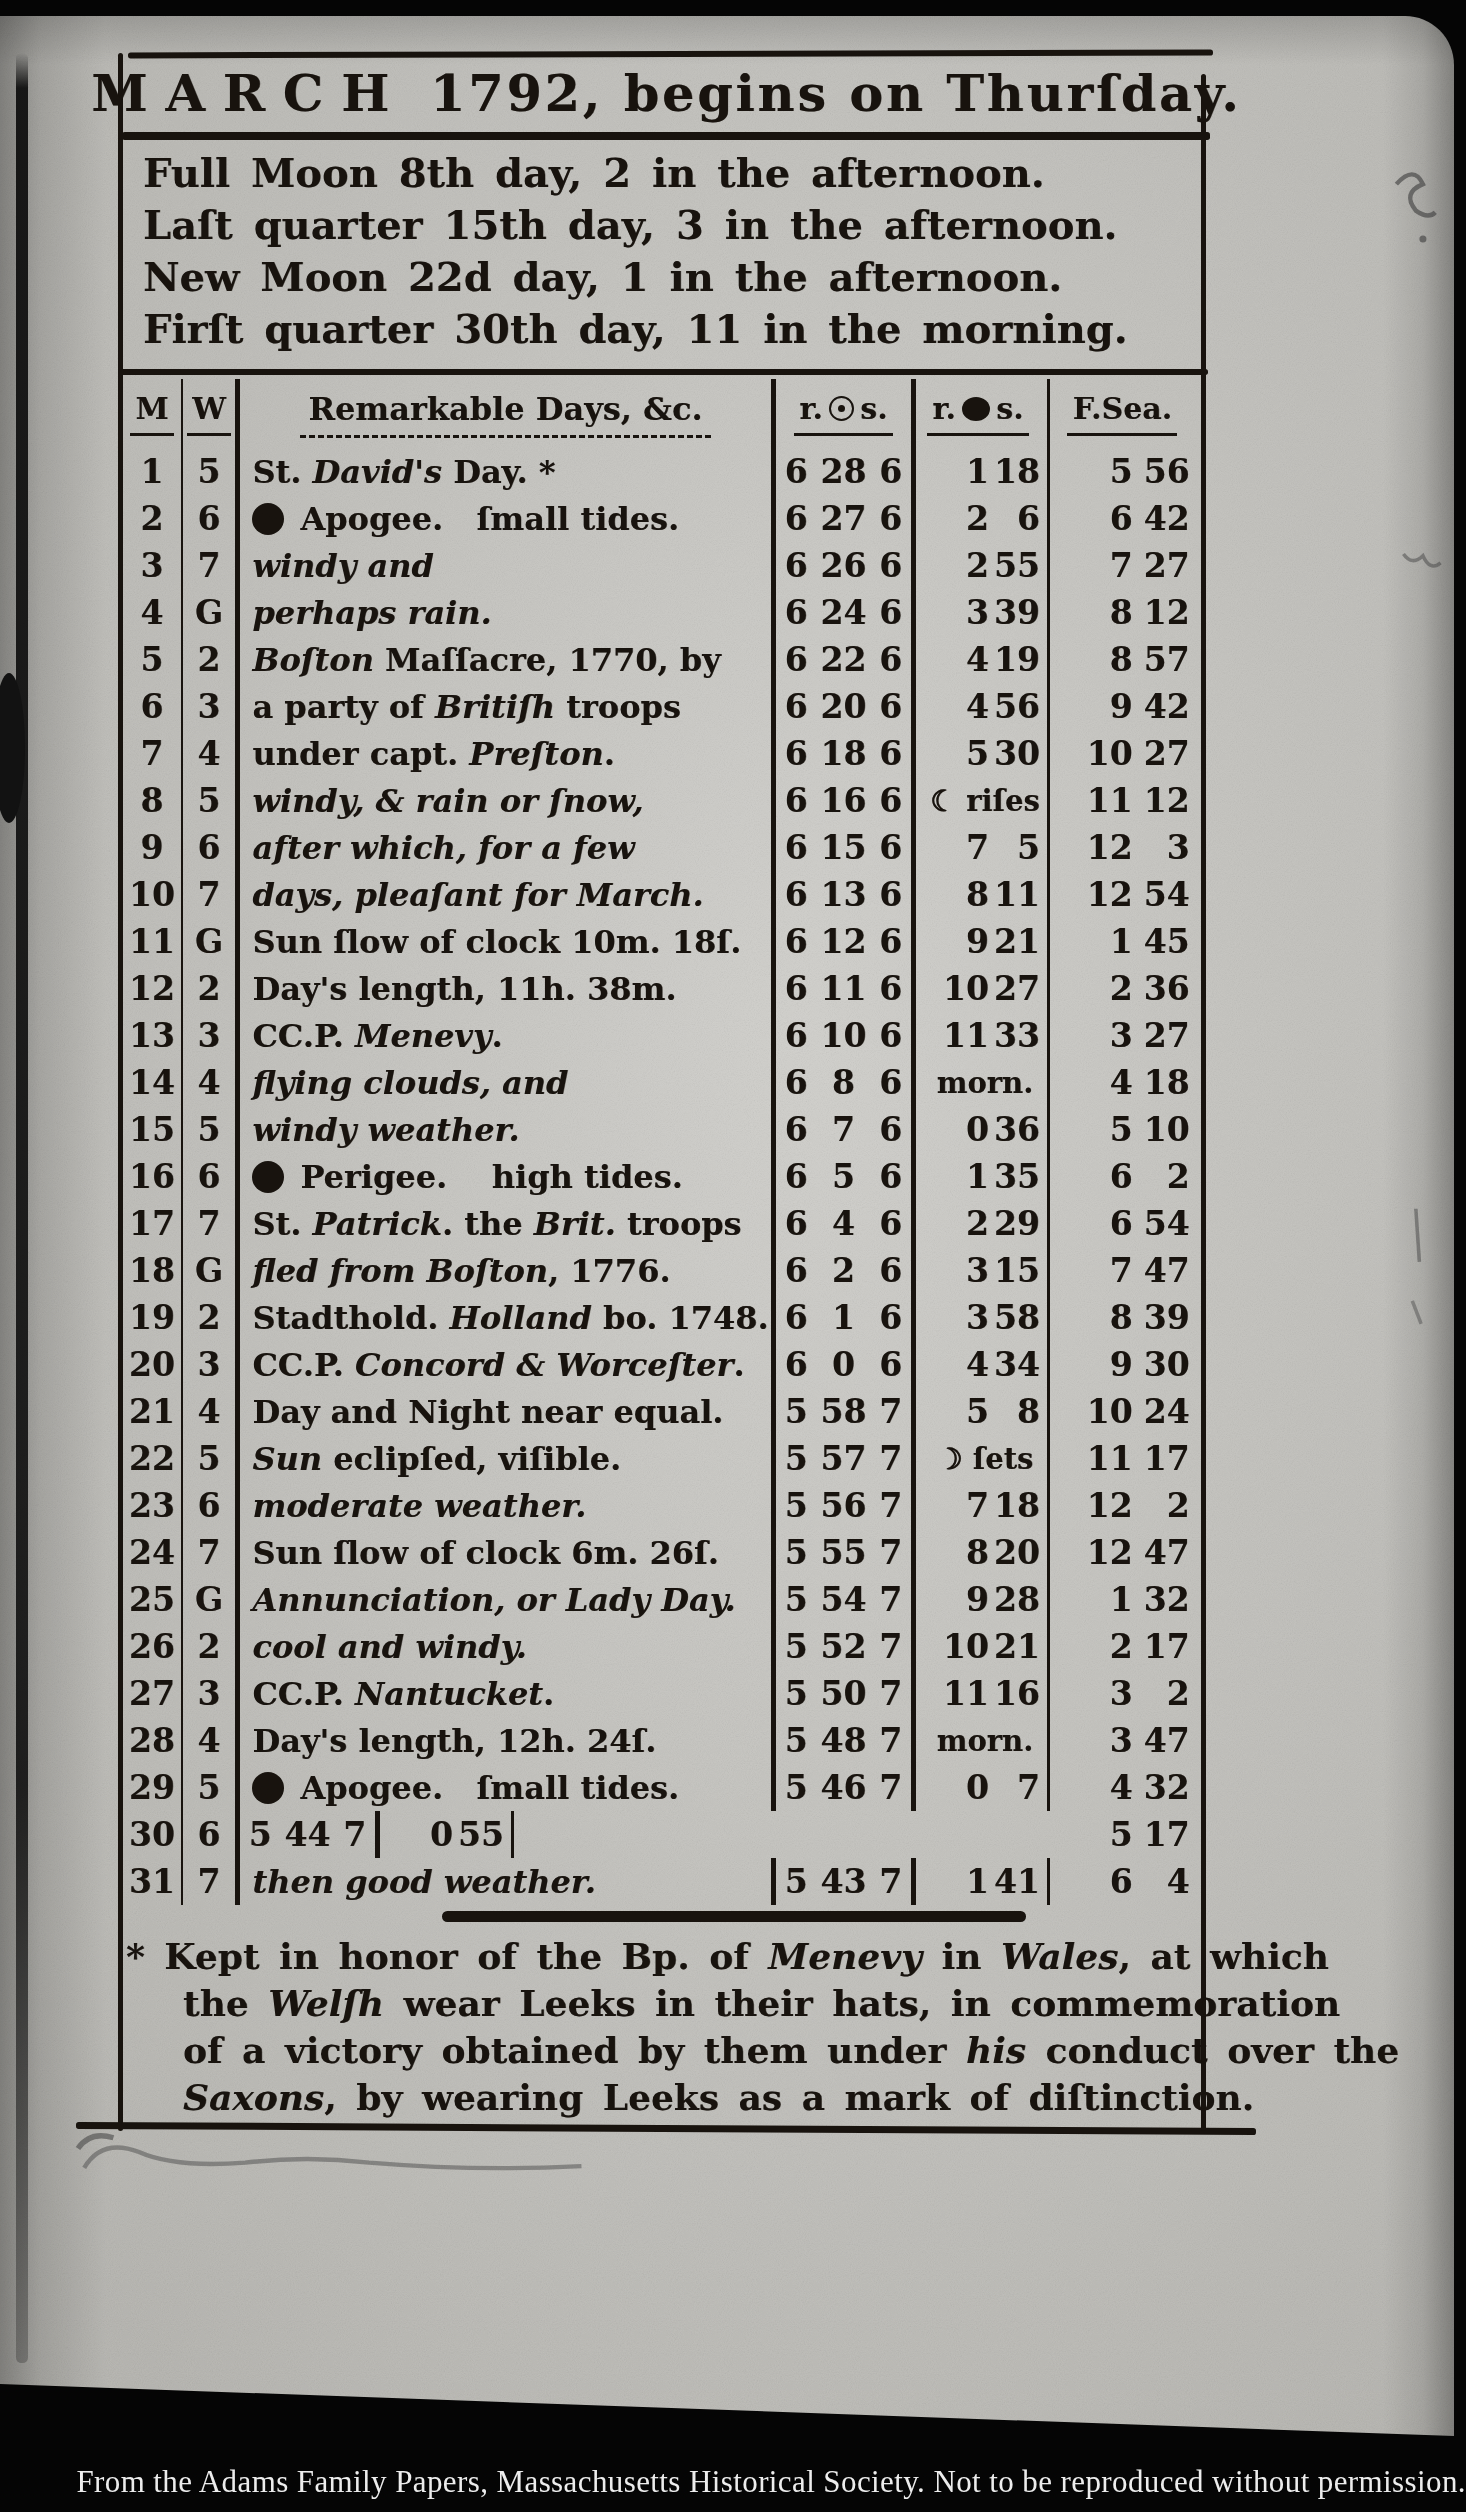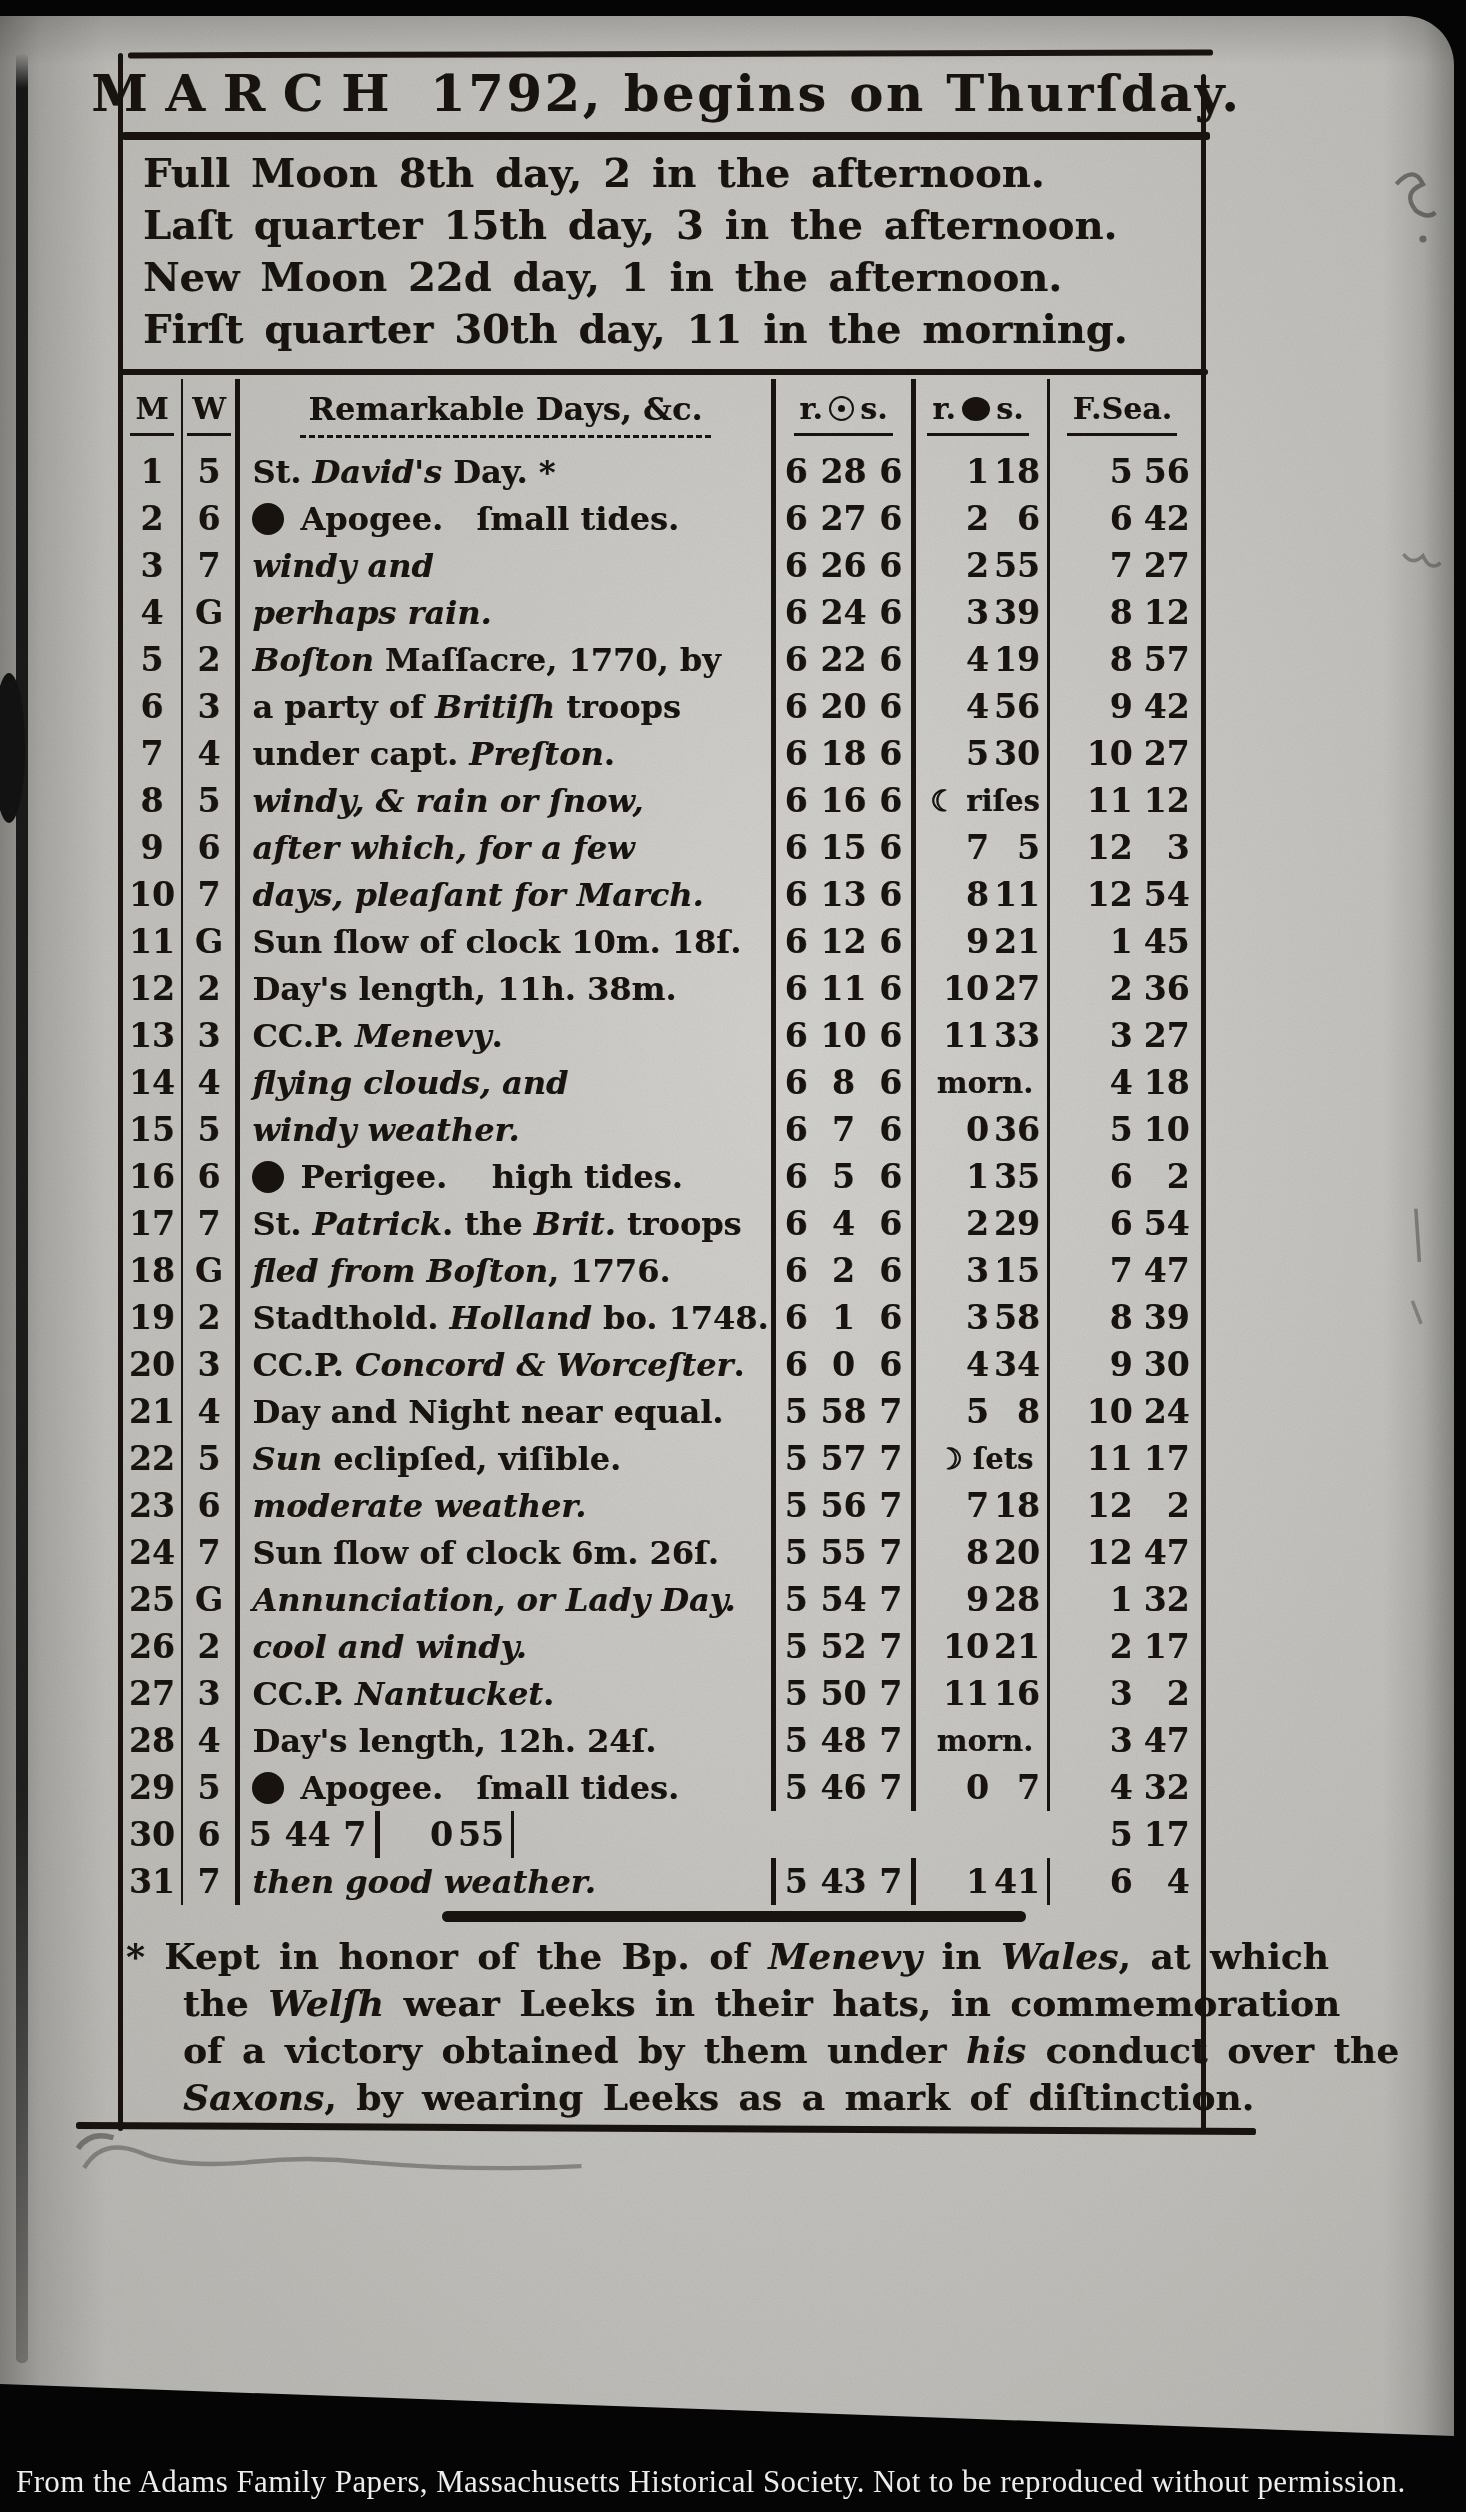--- a/index.html
+++ b/index.html
@@ -87,22 +87,22 @@
   .moon-glyph{display:inline-block;width:28px;height:24px;background:var(--ink);
     border-radius:50%;margin:0 6.2px;flex:none;}
 
   
   .footnote{position:absolute;left:126px;top:1917px;width:1142px;
     font-size:36px;font-weight:bold;line-height:47px;word-spacing:7px;}
   .fn-line{white-space:nowrap;padding-left:57px;}
   .fn-line:first-child{padding-left:0;}
 
   
-  .caption-bar{position:absolute;left:16px;right:0;top:2451px;height:61px;
-    display:flex;align-items:center;justify-content:flex-start;}
+  .caption-bar{position:absolute;left:8px;right:0;top:2451px;height:61px;
+    display:flex;align-items:center;justify-content:flex-end;}
   .caption-text{font-family:"Liberation Serif","DejaVu Serif",serif;font-size:31px;
     color:#f3f3f3;letter-spacing:0.4px;white-space:nowrap;}
 
   
   .grain{position:absolute;inset:0;opacity:.18;pointer-events:none;mix-blend-mode:multiply;}
   .marks{position:absolute;inset:0;pointer-events:none;}
 </style>
 </head>
 <body>
 

